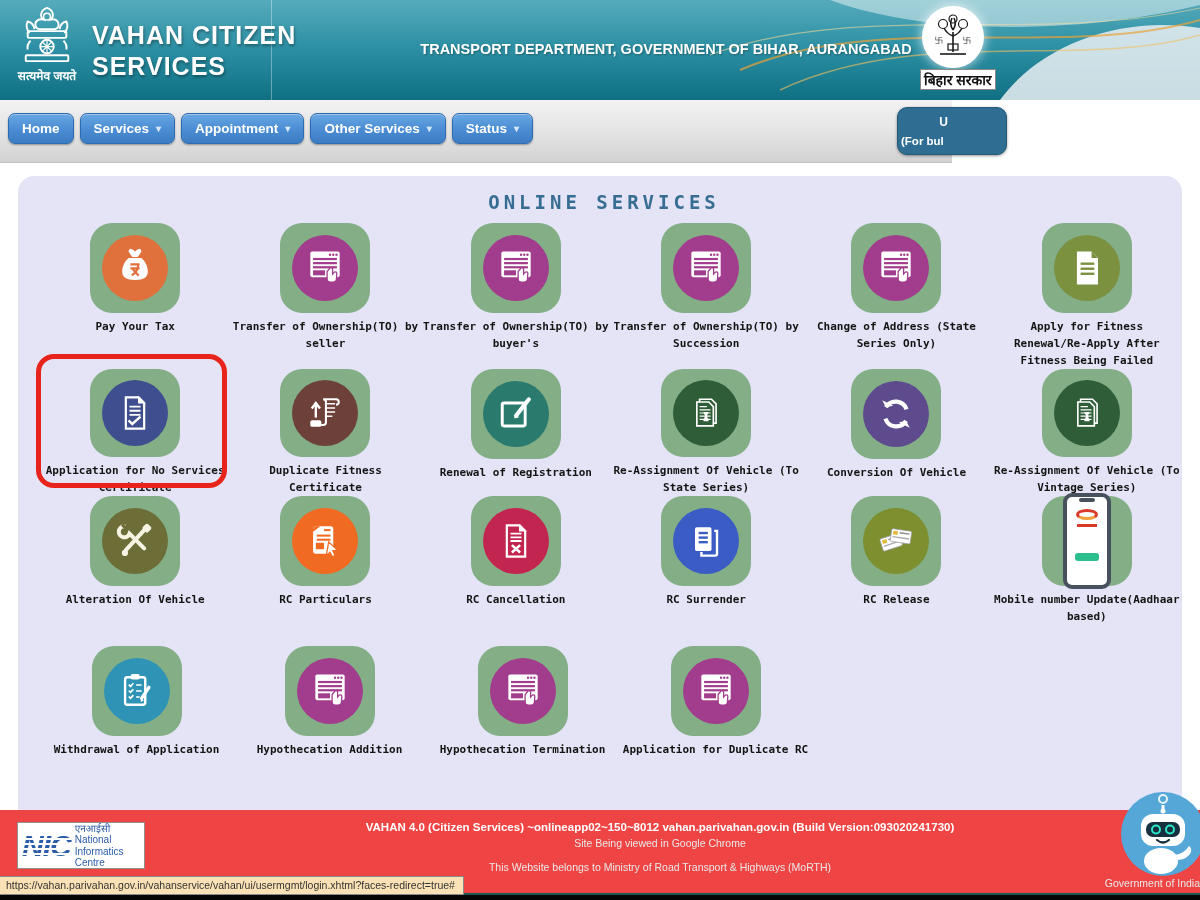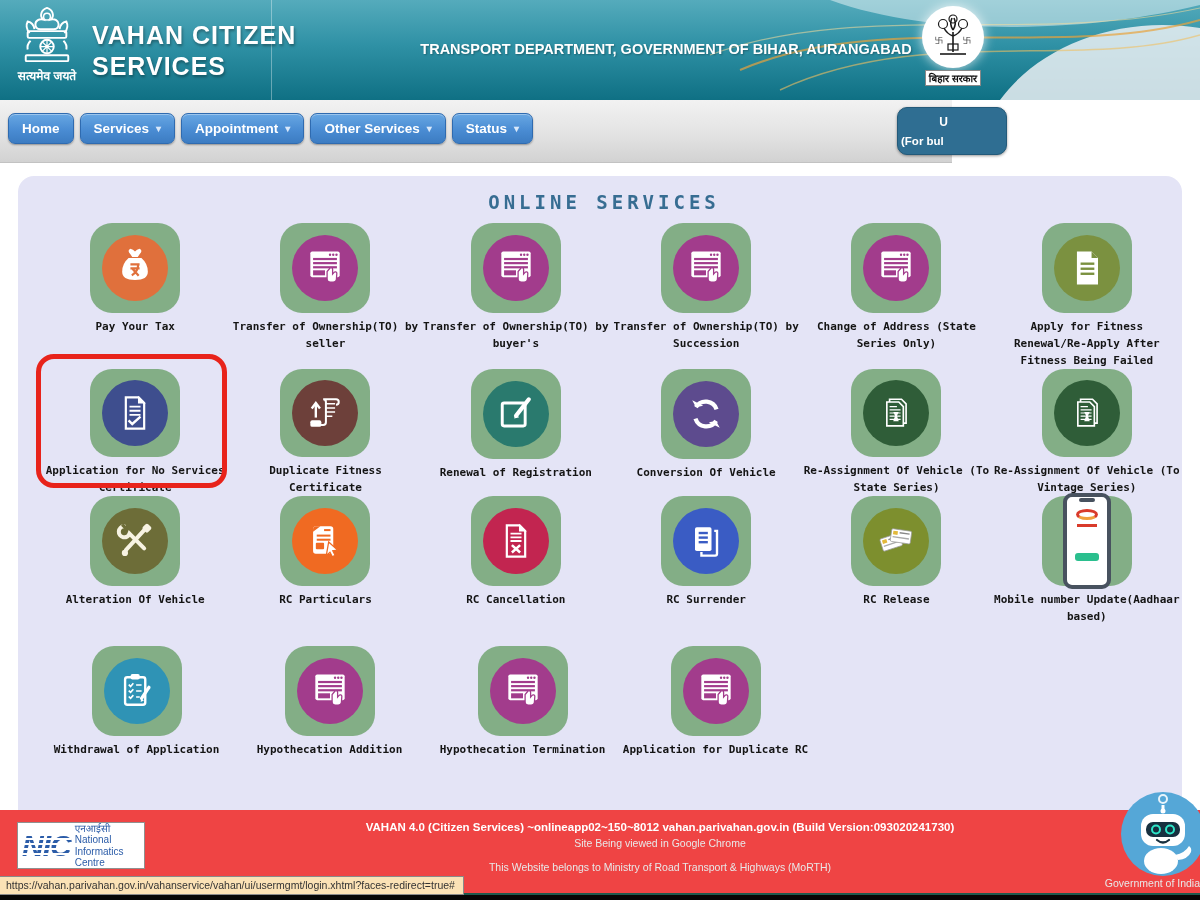--- a/index.html
+++ b/index.html
@@ -15,21 +15,21 @@
   .emblem-wrap { position:absolute; left:14px; top:4px; width:66px; text-align:center; color:#fff; }
   .emblem-wrap svg { display:block; margin:0 auto; }
   .motto { font-size:12px; font-weight:bold; color:#fff; margin-top:1px; white-space:nowrap; }
   .brand { position:absolute; left:92px; top:20px; color:#fff; font-weight:bold; font-size:25px;
     letter-spacing:1px; line-height:1.25; text-shadow:1px 2px 3px rgba(0,0,0,.35); }
   .dept-title { position:absolute; left:55.5%; top:41px; transform:translateX(-50%); color:#fff;
     font-weight:bold; font-size:14.5px; white-space:nowrap; text-shadow:1px 1px 2px rgba(0,0,0,.3); }
   .bihar-logo { position:absolute; left:920px; top:6px; width:66px; text-align:center; }
   .bihar-circle { width:62px; height:62px; margin:0 auto; background:#fff; border-radius:50%;
     display:flex; align-items:center; justify-content:center; box-shadow:0 0 12px rgba(255,255,255,.8); }
-  .bihar-caption { display:inline-block; margin-top:1px; background:#fff; color:#111; font-size:10px;
+  .bihar-caption { display:inline-block; margin-top:1px; background:#fff; color:#111; font-size:14px;
     font-weight:bold; padding:0 3px; border:1px solid #888; white-space:nowrap; }
 
   
   .navbar { position:absolute; top:100px; left:0; width:952px; height:63px;
     background:linear-gradient(180deg,#f2f2f2 0%,#e3e3e3 55%,#d2d2d2 100%); border-bottom:1px solid #c2c2c2; }
   .nav-inner { position:absolute; left:8px; top:13px; display:flex; gap:6px; }
   .nav-btn { background:linear-gradient(180deg,#67a7e3 0%,#4a8cd3 55%,#3c7cc2 100%);
     border:1px solid #2f6bb0; border-radius:7px; color:#fff; font-weight:bold; font-size:13.5px;
     padding:7px 13px; display:flex; align-items:center; gap:7px; cursor:pointer;
     box-shadow:0 1px 2px rgba(0,0,0,.35), inset 0 1px 0 rgba(255,255,255,.35); }
@@ -329,43 +329,43 @@
                   <rect x="9" y="12" width="25" height="25" rx="2" stroke-width="3.2"></rect>
                   <path d="M38 8 L24 26" stroke-width="4.5" stroke-linecap="round"></path>
                   <path d="M22 29 l1.5-5 l4 3.5 Z" fill="#fff" stroke="none"></path>
                 </svg>
               </div>
             </div>
             <div class="svc-label">Renewal of Registration</div>
           </div>
           <div class="svc-cell">
             <div class="tile">
+              <div class="circ" style="background: rgb(47, 93, 56); color: rgb(47, 93, 56);">
+                <svg viewBox="0 0 48 48" fill="none" stroke="#fff">
+                  <path d="M17 9 h13 l5 5 v21 h-18 Z" stroke-width="1.8"></path>
+                  <path d="M14 12 h13 l5 5 v21 h-18 Z" fill="currentColor" stroke-width="1.8"></path>
+                  <path d="M17 17 h8 M17 20.5 h12 M17 24 h12 M17 27.5 h12 M17 31 h12" stroke-width="1.3"></path>
+                  <path d="M21 23 h6 l-2 4 l2 6 h-6 l2-6 Z" fill="#fff" stroke="none"></path>
+                </svg>
+              </div>
+            </div>
+            <div class="svc-label">Re-Assignment Of Vehicle (To State Series)</div>
+          </div>
+          <div class="svc-cell">
+            <div class="tile">
               <div class="circ" style="background: rgb(93, 75, 142); color: rgb(93, 75, 142);">
                 <svg viewBox="0 0 48 48" fill="none" stroke="#fff">
                   <path d="M35.5 19 a12.5 12.5 0 0 0 -22.5-2.5" stroke-width="4.6"></path>
                   <path d="M9 9 l4 7.5 l8-1.5 Z" fill="#fff" stroke="none"></path>
                   <path d="M12.5 29 a12.5 12.5 0 0 0 22.5 2.5" stroke-width="4.6"></path>
                   <path d="M39 39 l-4-7.5 l-8 1.5 Z" fill="#fff" stroke="none"></path>
                 </svg>
               </div>
             </div>
             <div class="svc-label">Conversion Of Vehicle</div>
-          </div>
-          <div class="svc-cell">
-            <div class="tile">
-              <div class="circ" style="background: rgb(47, 93, 56); color: rgb(47, 93, 56);">
-                <svg viewBox="0 0 48 48" fill="none" stroke="#fff">
-                  <path d="M17 9 h13 l5 5 v21 h-18 Z" stroke-width="1.8"></path>
-                  <path d="M14 12 h13 l5 5 v21 h-18 Z" fill="currentColor" stroke-width="1.8"></path>
-                  <path d="M17 17 h8 M17 20.5 h12 M17 24 h12 M17 27.5 h12 M17 31 h12" stroke-width="1.3"></path>
-                  <path d="M21 23 h6 l-2 4 l2 6 h-6 l2-6 Z" fill="#fff" stroke="none"></path>
-                </svg>
-              </div>
-            </div>
-            <div class="svc-label">Re-Assignment Of Vehicle (To State Series)</div>
           </div>
           <div class="svc-cell">
             <div class="tile">
               <div class="circ" style="background: rgb(47, 93, 56); color: rgb(47, 93, 56);">
                 <svg viewBox="0 0 48 48" fill="none" stroke="#fff">
                   <path d="M17 9 h13 l5 5 v21 h-18 Z" stroke-width="1.8"></path>
                   <path d="M14 12 h13 l5 5 v21 h-18 Z" fill="currentColor" stroke-width="1.8"></path>
                   <path d="M17 17 h8 M17 20.5 h12 M17 24 h12 M17 27.5 h12 M17 31 h12" stroke-width="1.3"></path>
                   <path d="M21 23 h6 l-2 4 l2 6 h-6 l2-6 Z" fill="#fff" stroke="none"></path>
                 </svg>

